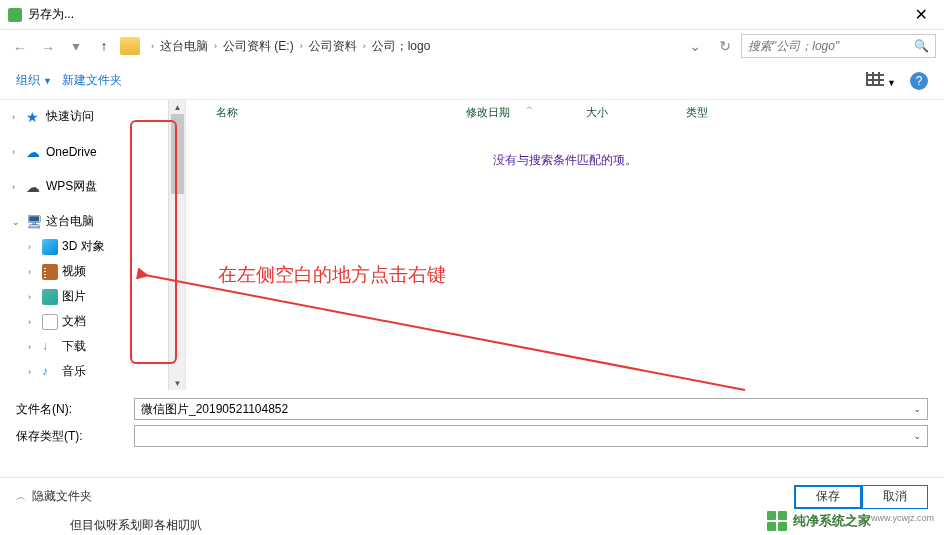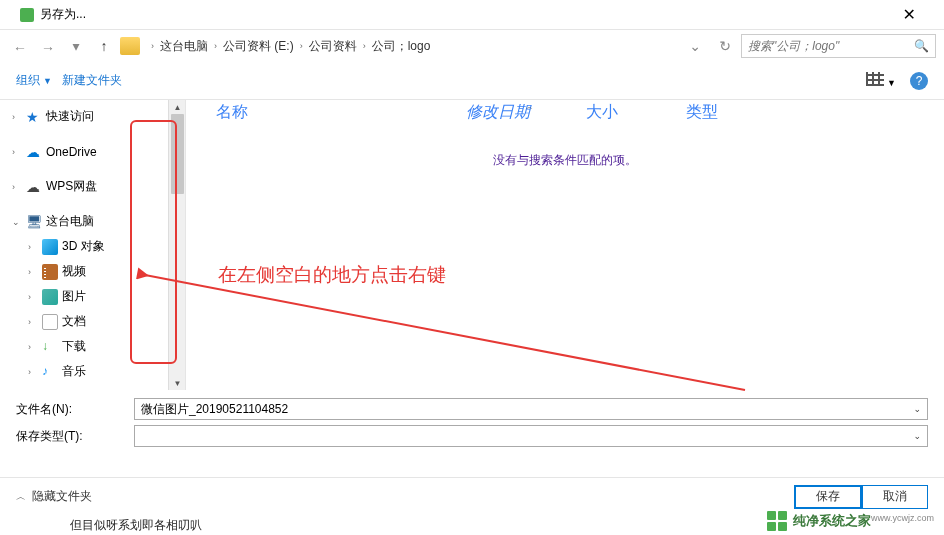--- a/index.html
+++ b/index.html
@@ -1,18 +1,18 @@
 <!DOCTYPE html>
 <html><head>
   <meta charset="utf-8">
   <style>
     * { box-sizing: border-box; margin: 0; padding: 0; font-family: "Microsoft YaHei", sans-serif; }
     body { width: 944px; height: 535px; background: #fff; position: relative; font-size: 12px; overflow: hidden; }
     
-    .titlebar { height: 30px; display: flex; align-items: center; padding: 0 20px; border-bottom: 1px solid #e5e5e5; }
+    .titlebar { height: 30px; display: flex; align-items: center; padding: 0 8px; border-bottom: 1px solid #e5e5e5; }
     .titlebar-icon { width: 14px; height: 14px; background: #4caf50; border-radius: 2px; margin-right: 6px; }
     .titlebar-text { flex: 1; font-size: 12px; }
     .close-btn { font-size: 16px; padding: 0 8px; cursor: pointer; }
     
     .navbar { height: 32px; display: flex; align-items: center; padding: 0 8px; gap: 4px; }
     .nav-btn { width: 24px; height: 24px; display: flex; align-items: center; justify-content: center; color: #888; font-size: 14px; }
     .up-btn { color: #333; }
     .folder-icon-nav { width: 20px; height: 18px; background: linear-gradient(to bottom, #ffd76a, #e8b838); border-radius: 2px; }
     .breadcrumb { display: flex; align-items: center; gap: 4px; flex: 1; height: 24px; border: 1px solid transparent; padding: 0 4px; }
     .crumb { display: flex; align-items: center; gap: 4px; color: #333; cursor: pointer; }
@@ -47,24 +47,24 @@
     .icon-down { color: #4caf50; }
     .icon-music { color: #2196f3; }
     
     .sidebar-scroll { position: absolute; right: 0; top: 0; height: 100%; width: 17px; background: #f0f0f0; border-left: 1px solid #ddd; }
     .sidebar-scroll::before { content: ""; position: absolute; top: 14px; left: 2px; width: 13px; height: 80px; background: #c7c7c7; border-radius: 1px; }
     .scroll-arrow { position: absolute; left: 0; width: 17px; height: 14px; display: flex; align-items: center; justify-content: center; font-size: 8px; color: #555; }
     .scroll-arrow.top { top: 0; }
     .scroll-arrow.bot { bottom: 0; }
     
     .content { flex: 1; position: relative; border-left: 1px solid #e5e5e5; }
-    .col-headers { height: 24px; display: flex; align-items: center; font-size: 16px; color: #3b82f6; }
+    .col-headers { height: 24px; display: flex; align-items: center; font-size: 11px; color: #14532d; }
     .col { height: 100%; display: flex; align-items: center; padding: 0 10px; }
     .col.name { width: 270px; padding-left: 30px; gap: 12px; }
-    .col.date { width: 120px; font-style: italic; }
+    .col.date { width: 120px; }
     .col.type { width: 120px; }
     .col.size { width: 100px; }
     .sort-caret { font-size: 7px; color: #555; position: absolute; left: 340px; top: 2px; }
     .empty-msg { text-align: center; padding-top: 28px; color: #4c1d95; font-size: 12px; }
     
     .annotation-box { position: absolute; left: 130px; top: 120px; width: 47px; height: 244px; border: 2px solid #e53935; border-radius: 6px; pointer-events: none; }
     .annotation-text { position: absolute; left: 218px; top: 262px; color: #e53935; font-size: 19px; pointer-events: none; }
     .annotation-arrow { position: absolute; left: 135px; top: 135px; pointer-events: none; }
     
     .bottom-fields { padding: 8px 16px 0 16px; display: flex; flex-direction: column; gap: 5px; }

